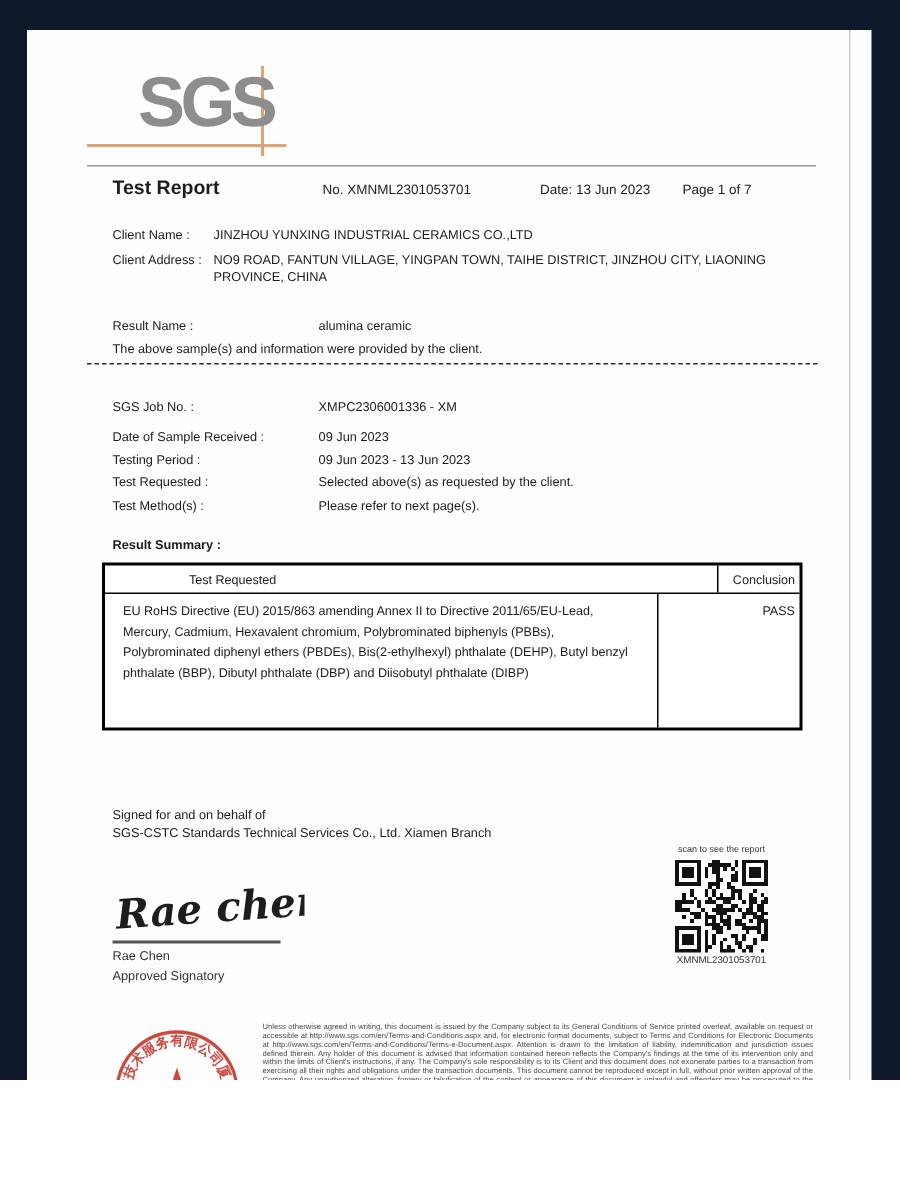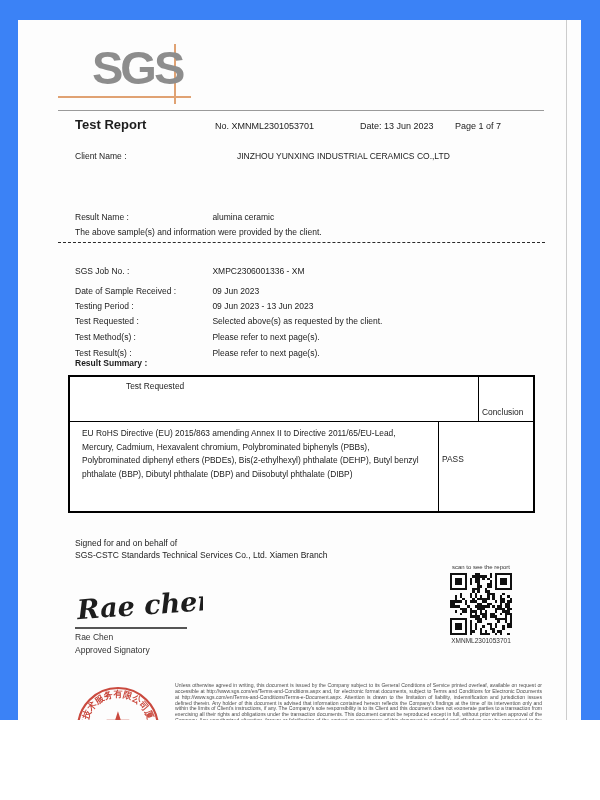--- a/index.html
+++ b/index.html
@@ -1,44 +1,44 @@
 <!DOCTYPE html>
 <html><head>
 <meta charset="utf-8">
 <style>
   html,body{margin:0;padding:0;}
   body{font-family:"Liberation Sans","DejaVu Sans",sans-serif;}
-  .stage{position:relative;width:600px;height:720px;background:#3b82f6;overflow:hidden;}
+  .stage{position:relative;width:600px;height:720px;background:#0f172a;overflow:hidden;}
   .page{position:absolute;left:18px;top:20px;width:563px;height:763px;background:#fdfdfd;color:#1c1c1c;}
   .abs{position:absolute;}
   
   .logo-text{left:74px;top:24px;font-size:47px;font-weight:bold;color:#8d8d8d;letter-spacing:-3px;line-height:1;}
   .logo-hline{left:40px;top:76px;width:133px;height:2px;background:#e0a273;}
   .logo-vline{left:156px;top:24px;width:2px;height:60px;background:#e0a273;}
   .header-rule{left:40px;top:90px;width:486px;height:1px;background:#9a9a9a;}
   
   .title{left:57px;top:97px;font-size:13px;font-weight:bold;}
   .hmeta{top:101px;font-size:9px;color:#222;}
   .h-no{left:197px;} .h-date{left:342px;} .h-page{left:437px;}
   
   .kv{position:absolute;left:57px;font-size:8.5px;line-height:11px;}
   .kv .k{display:inline-block;vertical-align:top;}
   .kv .v{display:inline-block;vertical-align:top;}
   .kv2 .k{width:65px;}
-  .kv2 .v{width:402px;text-align:center;}
+  .kv2 .v{width:402px;}
   .kv3 .k{width:135px;}
   .note{left:57px;top:207px;font-size:8.5px;}
   .dashed{left:40px;top:222px;width:487px;border-top:1.5px dashed #2a2a2a;}
   .summary-label{left:57px;top:338px;font-size:8.5px;font-weight:bold;}
   
   .tbl{left:50px;top:355px;width:463px;border:2px solid #000;font-size:8.4px;background:#fff;}
   .trow{display:flex;}
   .thead{border-bottom:1.5px solid #000;font-weight:normal;padding-left:48px;}
   .c1{width:346px;padding:4px 6px 4px 8px;border-right:1.5px solid #000;}
-  .c2{flex:1;text-align:left;padding:4px 3px;margin-top:26px;}
+  .c2{flex:1;text-align:right;padding:4px 3px;}
   .tbody .c1{min-height:78px;line-height:13.5px;padding:5px 10px 6px 12px;}
   .tbody .c2{padding-top:6px;}
   
   .signed{left:57px;top:518px;font-size:8.5px;line-height:11.5px;}
   .sig-svg{left:55px;top:562px;}
   .sig-line{left:57px;top:607px;width:112px;height:2px;background:#555;}
   .sig-name{left:57px;top:612px;font-size:8.5px;color:#333;}
   .sig-title{left:57px;top:625px;font-size:8.5px;color:#333;}
   
   .qr-caption{left:408px;top:544px;width:110px;text-align:center;font-size:6px;color:#333;}
@@ -72,20 +72,24 @@
 
     <div class="abs title">Test Report</div>
     <div class="abs hmeta h-no">No. XMNML2301053701</div>
     <div class="abs hmeta h-date">Date: 13 Jun 2023</div>
     <div class="abs hmeta h-page">Page 1 of 7</div>
 
     <div class="kv kv2" style="top:131px">
       <span class="k">Client Name :</span>
       <span class="v">JINZHOU YUNXING INDUSTRIAL CERAMICS CO.,LTD</span>
     </div>
+    <div class="kv kv2" style="top:148px">
+      <span class="k">Client Address :</span>
+      <span class="v">NO9 ROAD, FANTUN VILLAGE, YINGPAN TOWN, TAIHE DISTRICT, JINZHOU CITY, LIAONING PROVINCE, CHINA</span>
+    </div>
 
     <div class="kv kv3" style="top:192px">
       <span class="k">Result Name :</span>
       <span class="v">alumina ceramic</span>
     </div>
     <div class="abs note">The above sample(s) and information were provided by the client.</div>
     <div class="abs dashed"></div>
 
     <div class="kv kv3" style="top:246px">
       <span class="k">SGS Job No. :</span>
@@ -98,24 +102,20 @@
     <div class="kv kv3" style="top:281px">
       <span class="k">Testing Period :</span>
       <span class="v">09 Jun 2023 - 13 Jun 2023</span>
     </div>
     <div class="kv kv3" style="top:296px">
       <span class="k">Test Requested :</span>
       <span class="v">Selected above(s) as requested by the client.</span>
     </div>
     <div class="kv kv3" style="top:312px">
       <span class="k">Test Method(s) :</span>
-      <span class="v">Please refer to next page(s).</span>
-    </div>
-    <div class="kv kv3" style="top:328px">
-      <span class="k">Test Result(s) :</span>
       <span class="v">Please refer to next page(s).</span>
     </div>
 
     <div class="abs summary-label">Result Summary :</div>
 
     <div class="abs tbl">
       <div class="trow thead">
         <div class="c1">Test Requested</div>
         <div class="c2">Conclusion</div>
       </div>

